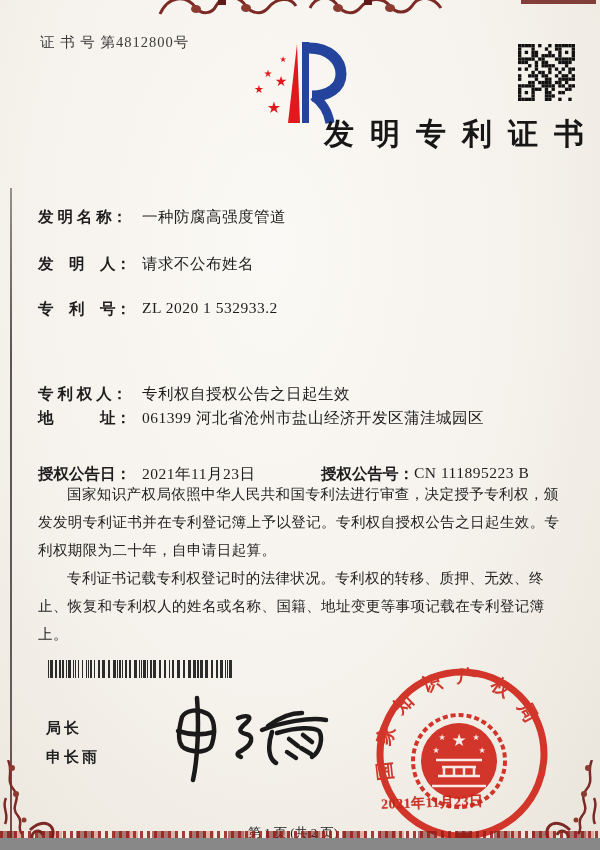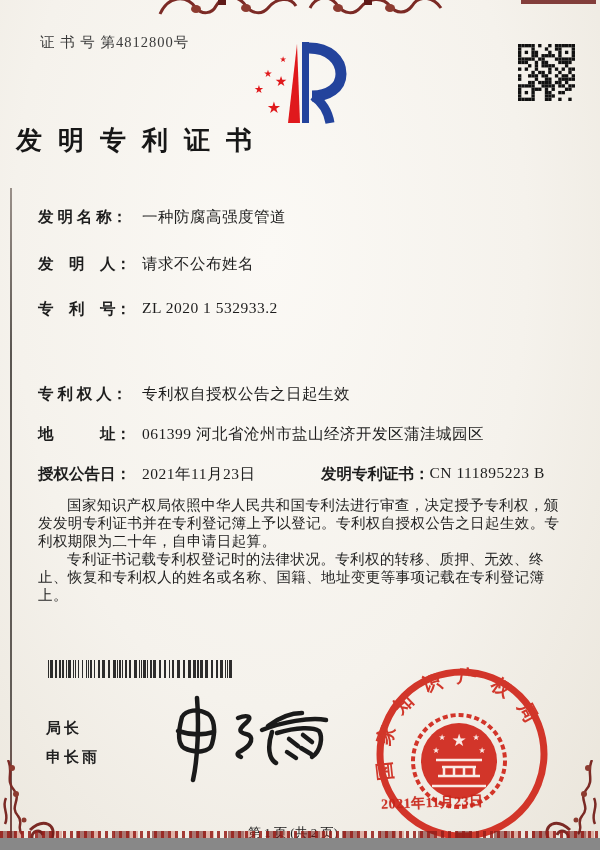--- a/index.html
+++ b/index.html
@@ -6,29 +6,29 @@
   .page{
     position:relative;width:600px;height:838px;margin:0 auto;overflow:hidden;
     background:
       radial-gradient(ellipse at 45% 30%, #fbf9f5 0%, #f5f2ec 55%, #eae5db 100%);
     font-family:"Liberation Serif","DejaVu Serif",serif;
     color:#2b2b2b;
   }
   .abs{position:absolute;}
   
   .cert-no{left:40px;top:33px;font-size:14.5px;letter-spacing:1px;color:#3a3a3a;}
-  .title{left:0;top:123px;width:100%;text-align:left;font-size:26px;font-weight:600;
+  .title{left:0;top:114px;width:100%;text-align:right;font-size:30px;font-weight:600;
          letter-spacing:16px;text-indent:16px;color:#171717;}
   
   .frow{left:38px;width:540px;height:22px;font-size:15.5px;}
   .flabel{display:inline-block;width:104px;font-weight:600;color:#1d1d1d;vertical-align:top;}
   .fvalue{color:#1d1d1d;letter-spacing:.5px;}
   .grant2{position:absolute;left:283px;top:0;}
   
-  .body-text{left:38px;top:496px;width:528px;font-size:14.5px;line-height:18px;
+  .body-text{left:38px;top:480px;width:528px;font-size:14.5px;line-height:28px;
              color:#1f1f1f;letter-spacing:.4px;}
   .body-text p{margin:0;text-indent:2em;}
   
   .director{left:46px;font-size:15px;font-weight:700;font-family:"Liberation Sans","DejaVu Sans",sans-serif;letter-spacing:3px;color:#222;}
   
   .seal-date{left:381px;top:793px;width:158px;font-size:14px;font-weight:600;color:#c8251a;
              transform:rotate(-2deg);letter-spacing:.5px;opacity:.92;text-shadow:0 0 1px rgba(200,40,25,.5);}
   .footer{left:228px;top:824px;width:130px;text-align:center;font-size:13px;color:#222;}
   
   .left-line{left:10px;top:188px;width:2px;height:662px;
@@ -239,27 +239,27 @@
   </div>
   <div class="abs frow" style="top:254px">
     <span class="flabel">发　明　人：</span><span class="fvalue">请求不公布姓名</span>
   </div>
   <div class="abs frow" style="top:299px">
     <span class="flabel">专　利　号：</span><span class="fvalue">ZL 2020 1 532933.2</span>
   </div>
   <div class="abs frow" style="top:384px">
     <span class="flabel">专 利 权 人：</span><span class="fvalue">专利权自授权公告之日起生效</span>
   </div>
-  <div class="abs frow" style="top:424px">
+  <div class="abs frow" style="top:408px">
     <span class="flabel">地　　　址：</span><span class="fvalue">061399 河北省沧州市盐山经济开发区蒲洼城园区</span>
   </div>
   <div class="abs frow" style="top:464px">
     <span class="flabel">授权公告日：</span><span class="fvalue">2021年11月23日</span>
     <span class="grant2">
-      <span class="flabel" style="width:auto">发明专利证书：</span><span class="fvalue">CN 111895223 B</span>
+      <span class="flabel" style="width:auto">授权公告号：</span><span class="fvalue">CN 111895223 B</span>
     </span>
   </div>
 
   <div class="abs body-text">
     <p>国家知识产权局依照中华人民共和国专利法进行审查，决定授予专利权，颁发发明专利证书并在专利登记簿上予以登记。专利权自授权公告之日起生效。专利权期限为二十年，自申请日起算。</p>
     <p>专利证书记载专利权登记时的法律状况。专利权的转移、质押、无效、终止、恢复和专利权人的姓名或名称、国籍、地址变更等事项记载在专利登记簿上。</p>
   </div>
 
   <svg class="abs" id="barcode" style="left:48px;top:660px;" width="186" height="18" viewBox="0 0 186 18">
       <rect x="0" y="0" width="1" height="18" fill="#1b1b1b" opacity="0.92"></rect>

